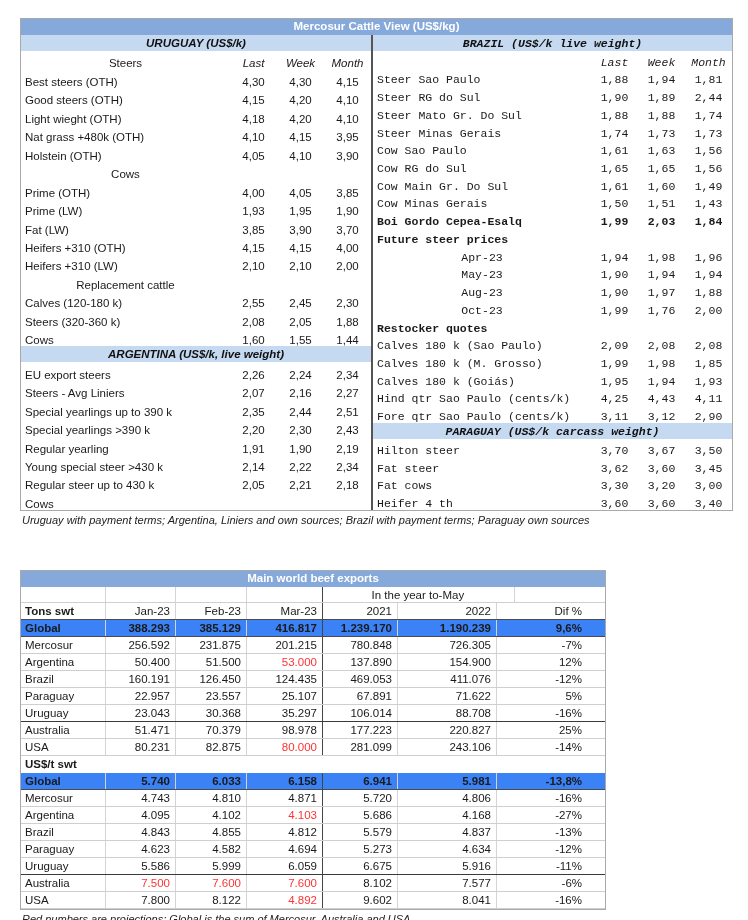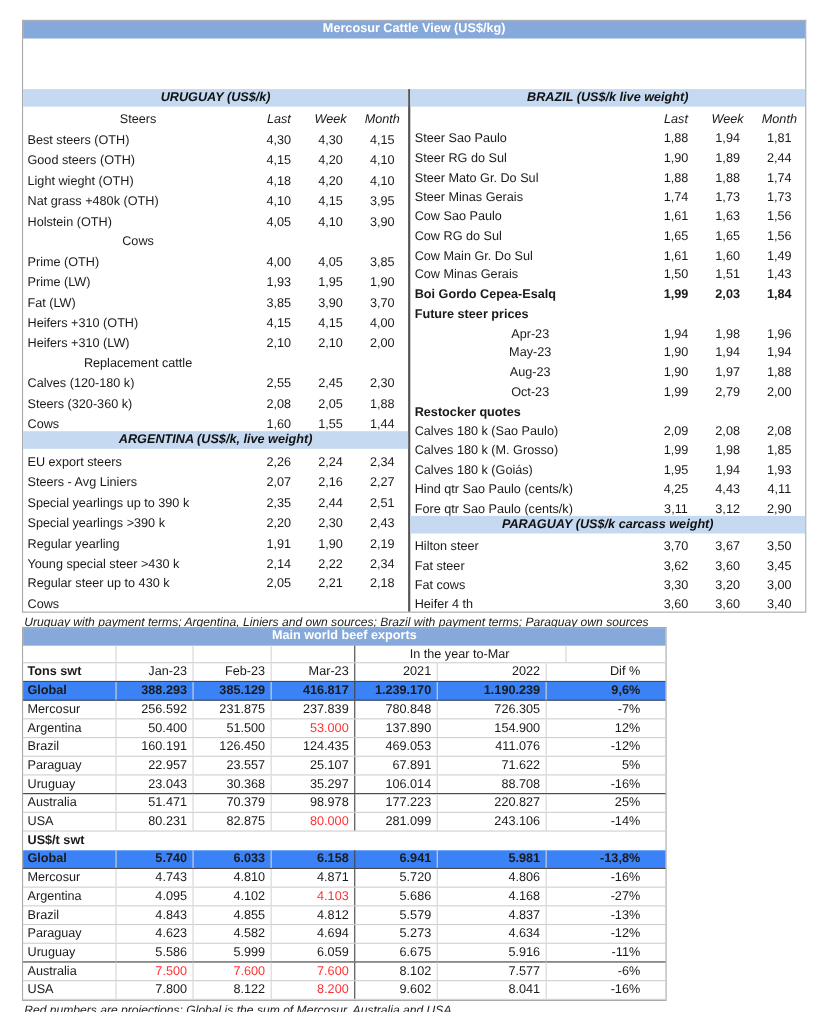--- a/index.html
+++ b/index.html
@@ -10,23 +10,23 @@
   }
   .wrap{position:absolute;}
   .cattle-wrap{left:20px;top:18px;width:713px;}
   .exports-wrap{left:20px;top:570px;width:586px;}
   .tbl{border:1px solid #a9a9a9;box-sizing:border-box;background:#fff;}
   .titlebar{
     height:16px;line-height:15px;background:#86a9db;color:#ffffff;
     font-weight:700;text-align:center;font-size:11.5px;
   }
   
-  .cols{display:flex;margin-top:46px;}
+  .cols{display:flex;}
   .colL{width:352px;border-right:2px solid #555;box-sizing:border-box;}
-  .colR{flex:1;}
+  .colR{flex:1;font-family:Liberation Mono, monospace;}
   .rows{display:flex;flex-direction:column;height:475px;}
   .crow{display:flex;flex:1 1 auto;align-items:flex-end;min-height:0;white-space:nowrap;}
   .crow.sec{
     flex:0 0 16px;background:#c5d9f1;font-weight:700;font-style:italic;
     justify-content:center;align-items:center;color:#111;
   }
   .lab{flex:1;padding-left:4px;overflow:hidden;}
   .lab.ctr{text-align:center;padding-left:0;}
   .val{width:47px;text-align:center;flex:0 0 47px;}
   .ital{font-style:italic;}
@@ -292,21 +292,21 @@
             </div>
             <div class="crow">
               <div class="lab ctr">Aug-23</div>
               <div class="val">1,90</div>
               <div class="val">1,97</div>
               <div class="val">1,88</div>
             </div>
             <div class="crow">
               <div class="lab ctr">Oct-23</div>
               <div class="val">1,99</div>
-              <div class="val">2,79</div>
+              <div class="val">1,76</div>
               <div class="val">2,00</div>
             </div>
             <div class="crow">
               <div class="lab b">Restocker quotes</div>
               <div class="val"></div>
               <div class="val"></div>
               <div class="val"></div>
             </div>
             <div class="crow">
               <div class="lab">Calves 180 k (Sao Paulo)</div>
@@ -372,21 +372,21 @@
 
 <div class="wrap exports-wrap">
   <div class="tbl">
     <div class="titlebar">Main world beef exports</div>
     <div id="exp-rows">
         <div class="erow span">
           <div class="ec c0"></div>
           <div class="ec c1"></div>
           <div class="ec c2"></div>
           <div class="ec c3"></div>
-          <div class="ec cspan">In the year to-Mar</div>
+          <div class="ec cspan">In the year to-May</div>
           <div class="ec c6"></div>
         </div>
         <div class="erow header">
           <div class="ec c0 b">Tons swt</div>
           <div class="ec c1 num">Jan-23</div>
           <div class="ec c2 num">Feb-23</div>
           <div class="ec c3 num">Mar-23</div>
           <div class="ec c4 num">2021</div>
           <div class="ec c5 num">2022</div>
           <div class="ec c6 num">Dif %</div>
@@ -397,21 +397,21 @@
           <div class="ec c2 num">385.129</div>
           <div class="ec c3 num">416.817</div>
           <div class="ec c4 num">1.239.170</div>
           <div class="ec c5 num">1.190.239</div>
           <div class="ec c6 num">9,6%</div>
         </div>
         <div class="erow row">
           <div class="ec c0">Mercosur</div>
           <div class="ec c1 num">256.592</div>
           <div class="ec c2 num">231.875</div>
-          <div class="ec c3 num">237.839</div>
+          <div class="ec c3 num">201.215</div>
           <div class="ec c4 num">780.848</div>
           <div class="ec c5 num">726.305</div>
           <div class="ec c6 num">-7%</div>
         </div>
         <div class="erow row">
           <div class="ec c0">Argentina</div>
           <div class="ec c1 num">50.400</div>
           <div class="ec c2 num">51.500</div>
           <div class="ec c3 num red">53.000</div>
           <div class="ec c4 num">137.890</div>
@@ -532,21 +532,21 @@
           <div class="ec c2 num red">7.600</div>
           <div class="ec c3 num red">7.600</div>
           <div class="ec c4 num">8.102</div>
           <div class="ec c5 num">7.577</div>
           <div class="ec c6 num">-6%</div>
         </div>
         <div class="erow row">
           <div class="ec c0">USA</div>
           <div class="ec c1 num">7.800</div>
           <div class="ec c2 num">8.122</div>
-          <div class="ec c3 num red">8.200</div>
+          <div class="ec c3 num red">4.892</div>
           <div class="ec c4 num">9.602</div>
           <div class="ec c5 num">8.041</div>
           <div class="ec c6 num">-16%</div>
         </div>
       </div>
   </div>
   <div class="foot">Red numbers are projections; Global is the sum of Mercosur, Australia and USA</div>
 </div>
 
 </body></html>

